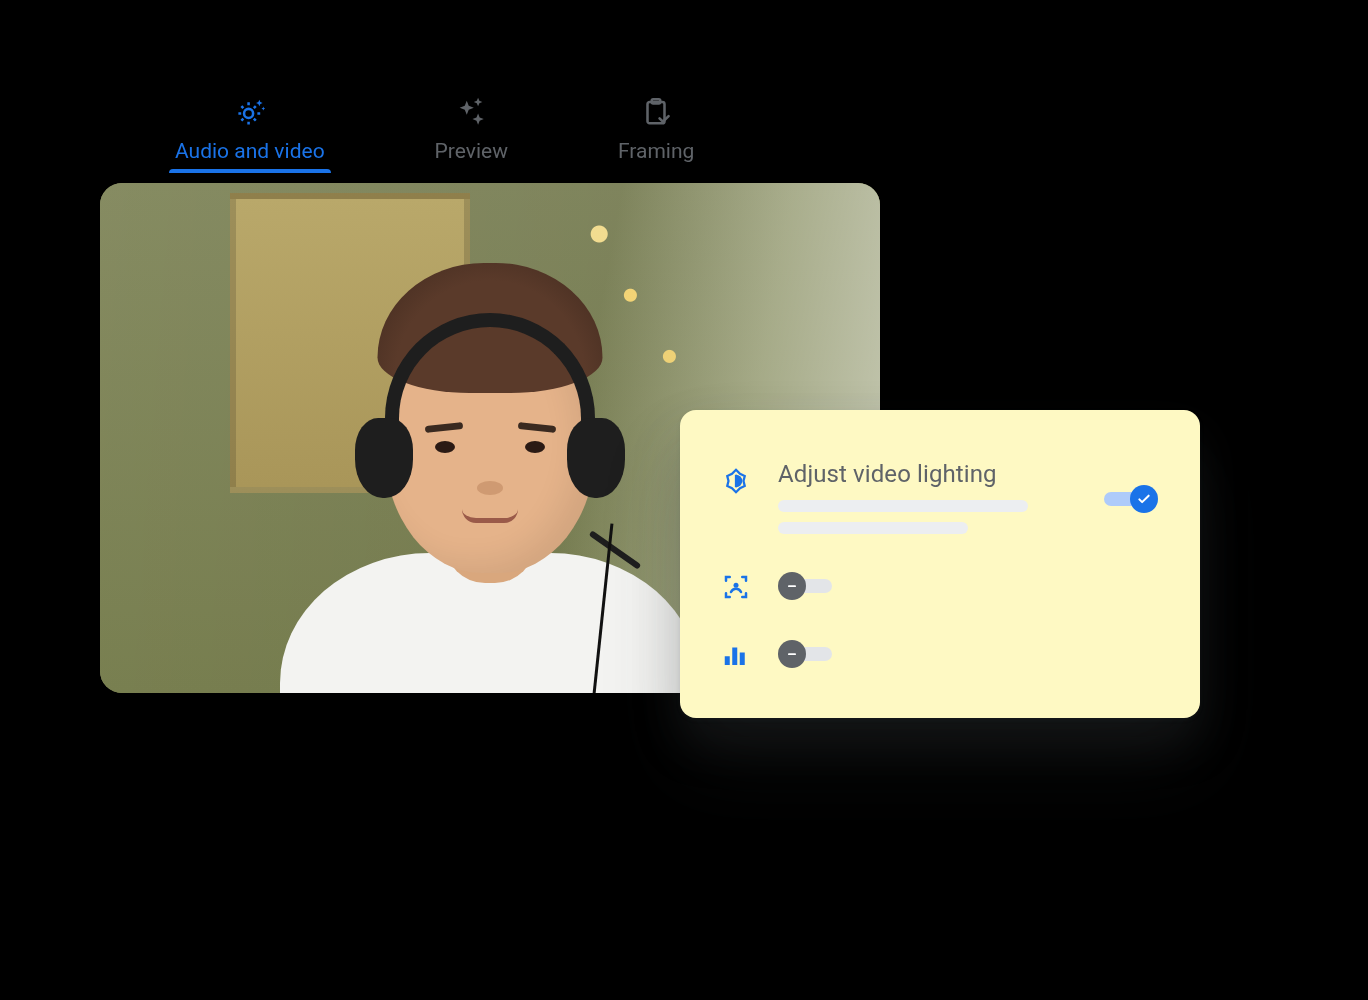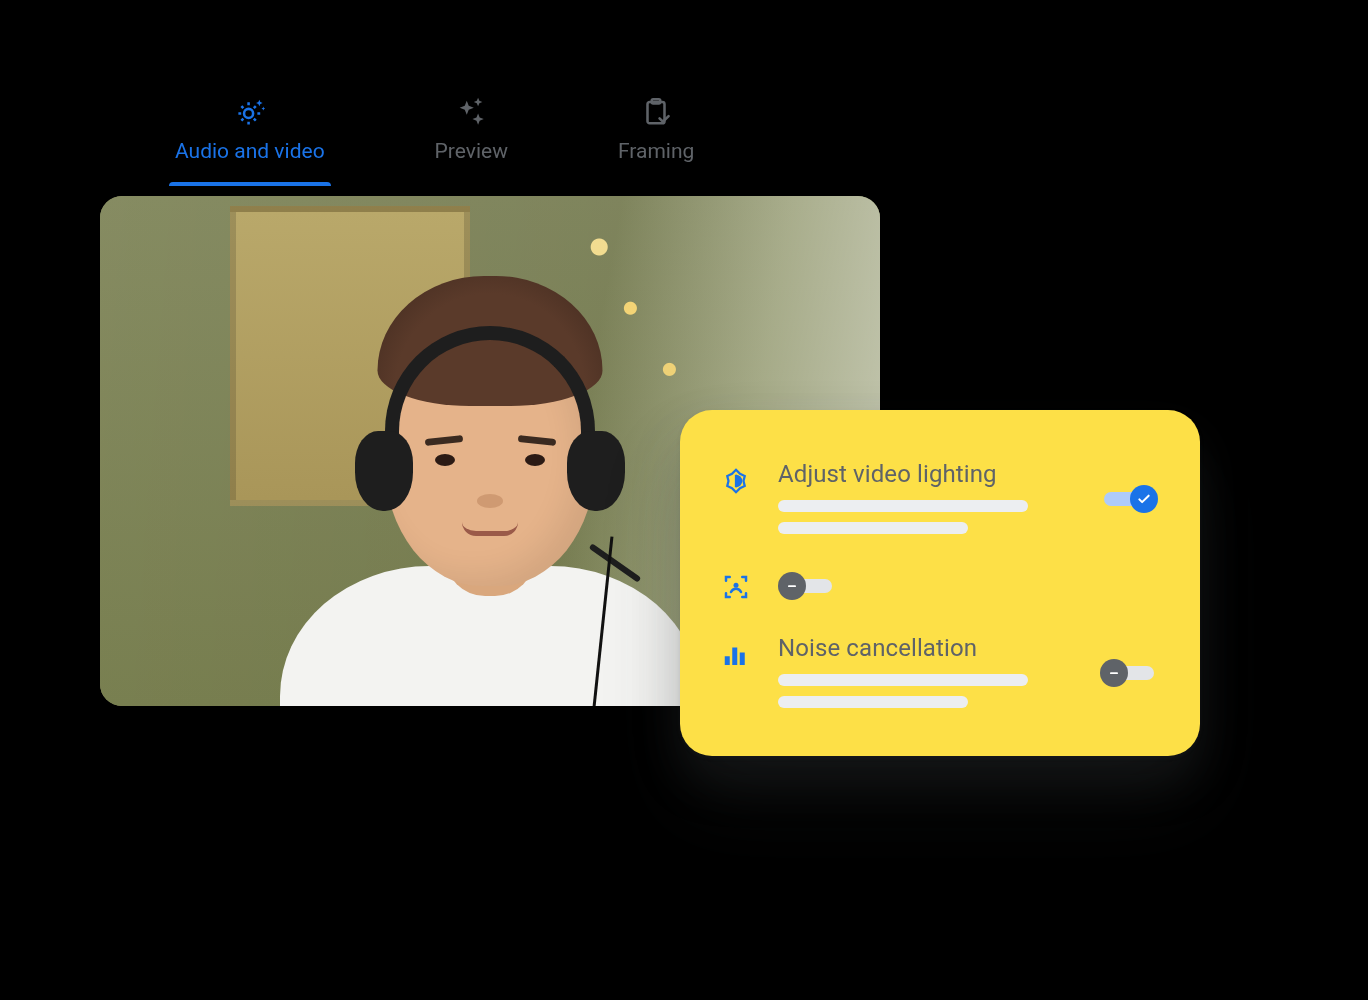--- a/index.html
+++ b/index.html
@@ -25,21 +25,21 @@
   }
   .tab {
     display: flex;
     flex-direction: column;
     align-items: center;
     gap: 10px;
     color: #5f6368;
     font-size: 21px;
     cursor: pointer;
     position: relative;
-    padding-bottom: 23px;
+    padding-bottom: 10px;
   }
   .tab.active { color: #1a73e8; }
   .tab .underline {
     position: absolute;
     bottom: 0;
     left: -6px;
     right: -6px;
     height: 4px;
     background: #1a73e8;
     border-radius: 4px 4px 0 0;
@@ -124,22 +124,22 @@
   .video .brow.l{ left:calc(50% - 65px); transform:rotate(-6deg);} .video .brow.r{ left:calc(50% + 28px); transform:rotate(6deg);}
   .video .nose{ position:absolute; bottom:228px; left:50%; transform:translateX(-50%); width:26px; height:14px; background:#cf9a72; border-radius:50%;}
   .video .mouth{ position:absolute; bottom:200px; left:50%; transform:translateX(-50%); width:56px; height:14px; border-bottom:5px solid #9a5a49; border-radius:0 0 40px 40px;}
   .video .cord{ position:absolute; bottom:0; left:calc(50% + 110px); width:3px; height:200px; background:#111; transform:rotate(6deg);}
 
   .panel {
     position: absolute;
     left: 580px;
     top: 315px;
     width: 520px;
-    background: #fde047;
-    border-radius: 32px;
+    background: #fef9c3;
+    border-radius: 16px;
     padding: 36px 36px 30px 36px;
     box-shadow:
       0 2px 4px rgba(60,64,67,.12),
       0 24px 48px rgba(60,64,67,.22),
       0 48px 80px rgba(60,64,67,.18);
   }
   .row {
     display: grid;
     grid-template-columns: 40px 1fr 64px;
     column-gap: 22px;
@@ -275,25 +275,20 @@
     </div>
 
     <div class="row">
       <div class="row-icon">
         <svg viewBox="0 0 24 24" fill="#1a73e8">
           <rect x="3" y="13" width="4" height="7"></rect>
           <rect x="9" y="6" width="4" height="14"></rect>
           <rect x="15" y="10" width="4" height="10"></rect>
         </svg>
       </div>
-      <div>
-        <div class="row-title">Noise cancellation</div>
-        <div class="skel w1"></div>
-        <div class="skel w2"></div>
-      </div>
       <div class="toggle off">
         <div class="track"></div>
         <div class="knob">
           <svg viewBox="0 0 24 24">
               <rect x="6" y="11" width="12" height="2.6" rx="1.3" fill="#fff"></rect>
             </svg>
         </div>
       </div>
     </div>
 

